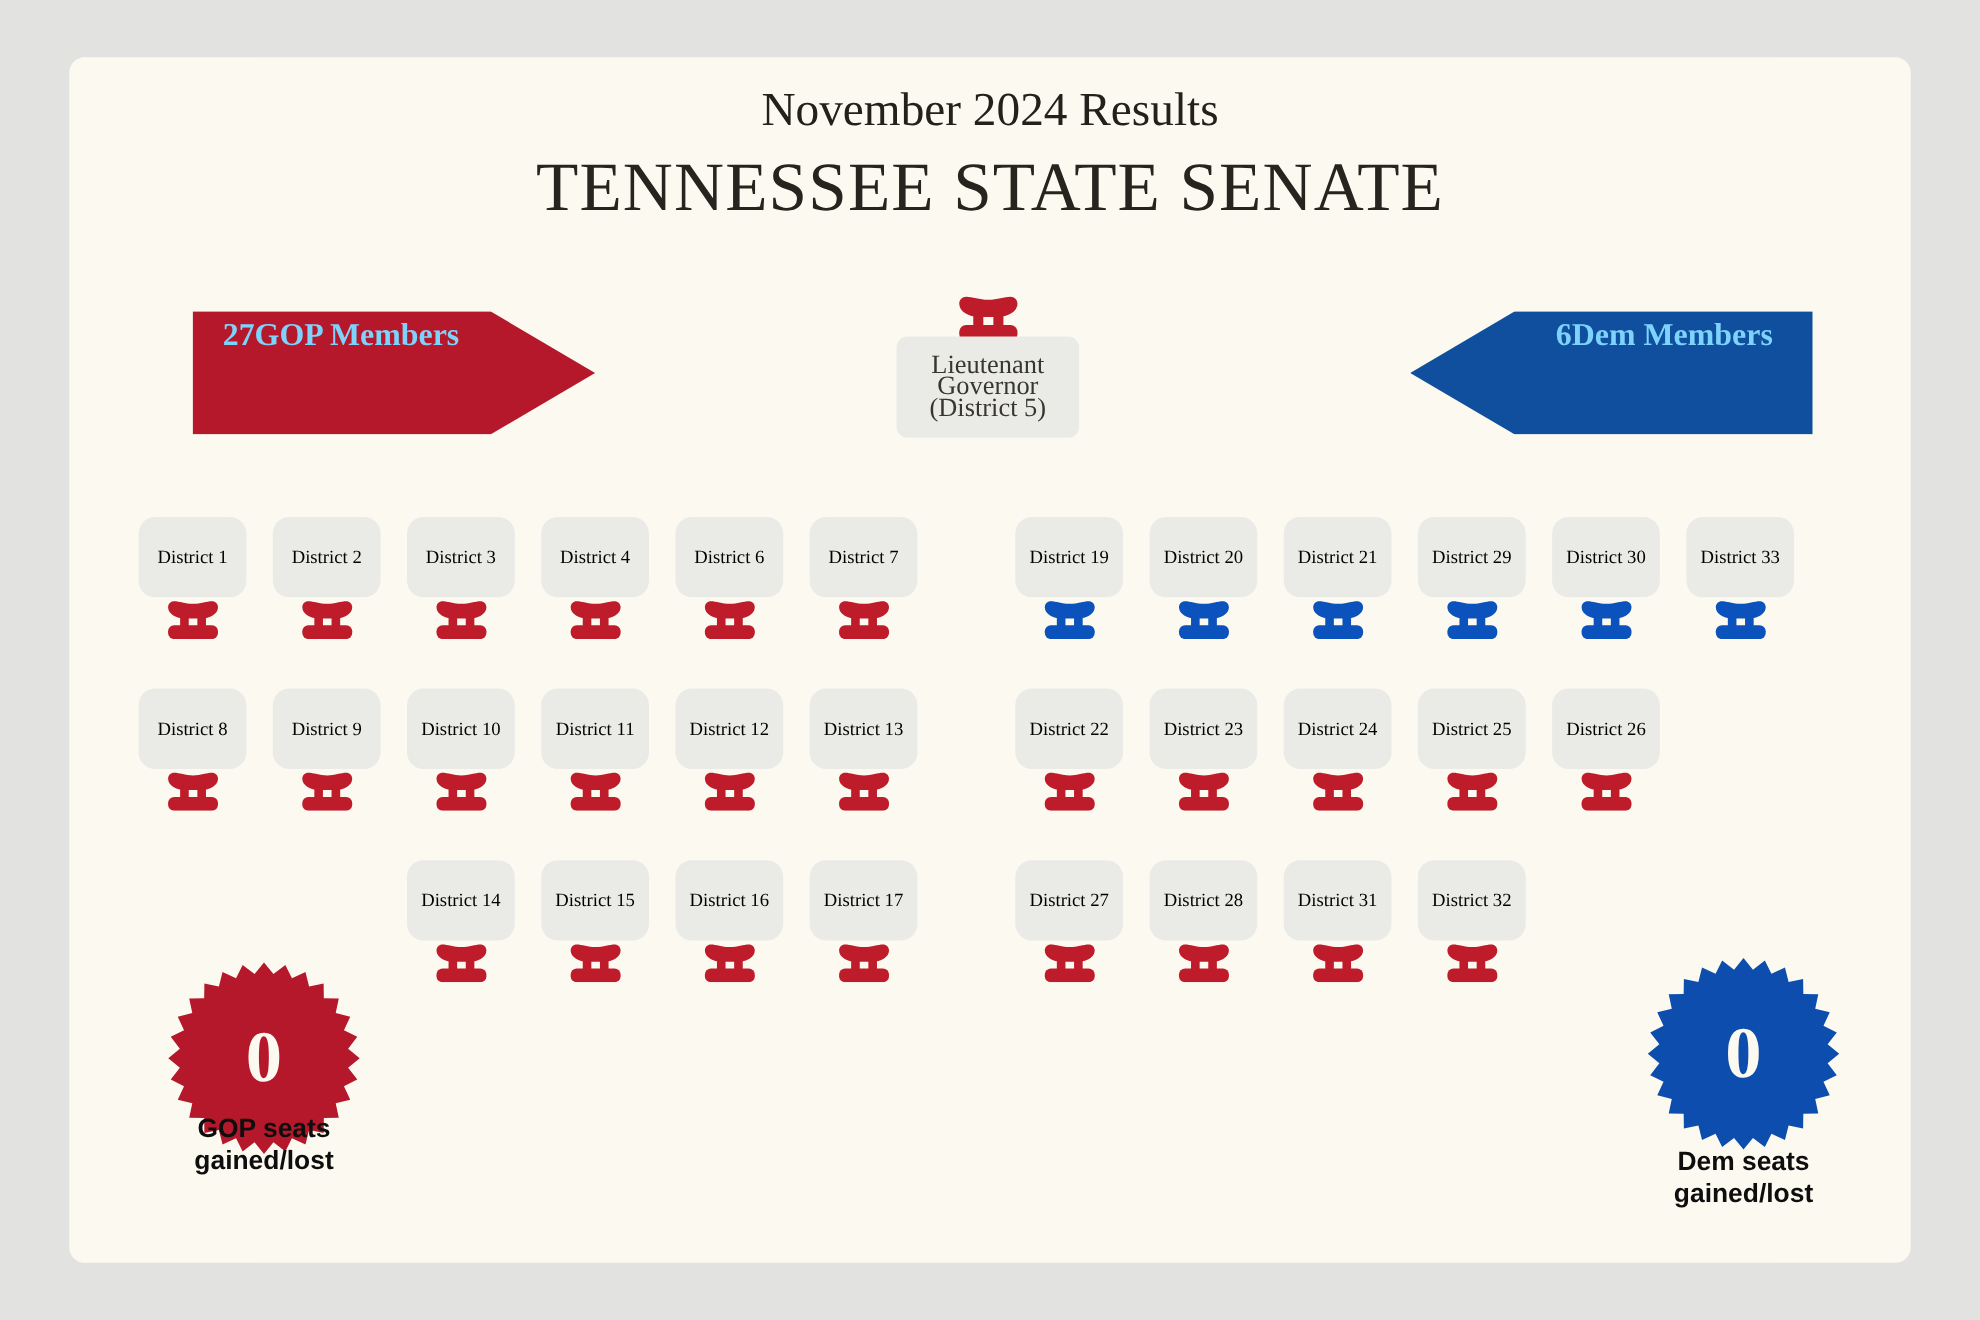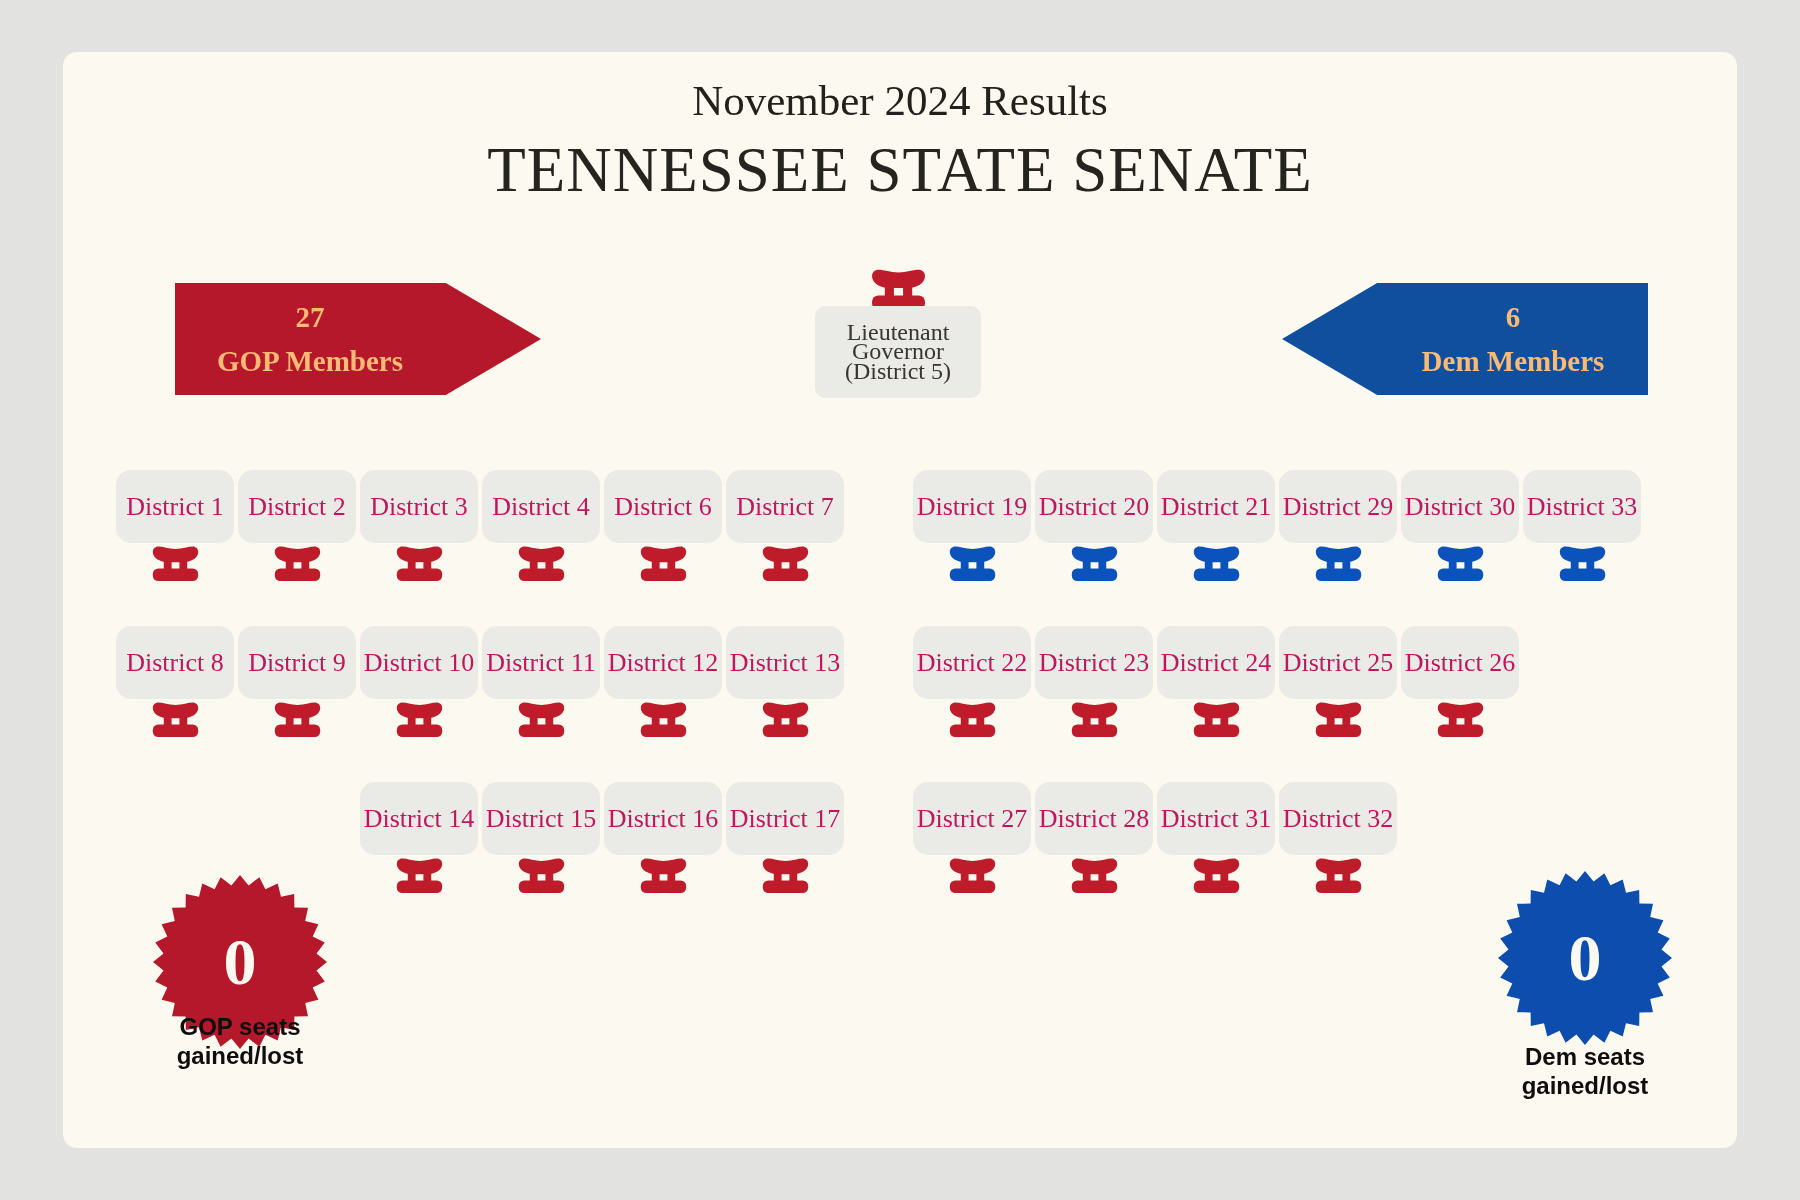--- a/index.html
+++ b/index.html
@@ -13,22 +13,22 @@
   body{background:var(--page-bg);font-family:"Liberation Serif",serif}
 
   .card{position:absolute;left:63px;top:52px;width:1674px;height:1096px;
         background:var(--card-bg);border-radius:14px}
 
   .subtitle{position:absolute;left:0;top:24px;width:100%;text-align:center;
             font-size:43px;color:#22211C}
   .title{position:absolute;left:0;top:82px;width:100%;text-align:center;
          font-size:63px;color:var(--text-dark);letter-spacing:1px}
 
-  .banner{position:absolute;top:231px;width:366px;height:112px;color:#fdba74;
-          display:flex;flex-direction:column;justify-content:center;text-align:center;
+  .banner{position:absolute;top:231px;width:366px;height:112px;color:#7dd3fc;
+          display:flex;flex-direction:row;justify-content:center;text-align:center;
           font-weight:bold}
   .banner .count,.banner .label{font-size:29px;line-height:44px}
   .banner.gop{left:112px;background:var(--gop-banner);padding-right:96px;
               clip-path:polygon(0 0,74% 0,100% 50%,74% 100%,0 100%)}
   .banner.dem{left:1219px;background:var(--dem-banner);padding-left:96px;
               clip-path:polygon(26% 0,100% 0,100% 100%,26% 100%,0 50%)}
 
   .seat-icon{display:block;width:47px;height:36px}
   .seat-icon svg{display:block;width:100%;height:100%}
   .seat-icon.gop{color:var(--gop-seat)}
@@ -39,23 +39,23 @@
   .ltgov-box{position:absolute;left:752px;top:254px;width:166px;height:92px;
              background:var(--tile-bg);border-radius:10px;display:flex;flex-direction:column;
              align-items:center;justify-content:center;font-size:24px;line-height:19.5px;
              color:#38362F;text-align:center}
 
   .grid{position:absolute;top:418px}
   .grid.left{left:53px}
   .grid.right{left:850px}
   .seat-row{display:flex;gap:4px;margin-bottom:45px}
   .seat-cell{width:118px;display:flex;flex-direction:column;align-items:center}
-  .district-box{width:118px;height:73px;background:var(--tile-bg);border-radius:15px;
+  .district-box{width:98px;height:73px;background:var(--tile-bg);border-radius:15px;
                 display:flex;align-items:center;justify-content:center;
-                font-size:26px;color:#be185d;position:relative;z-index:2}
+                font-size:17px;color:#000000;position:relative;z-index:2}
   .seat-cell .seat-icon{margin-top:2px;position:relative;z-index:1}
 
   .seal{position:absolute;width:176px;height:176px}
   .seal.gop{left:89px;top:822px}
   .seal.dem{left:1434px;top:818px}
   .seal svg{position:absolute;inset:0;width:100%;height:100%}
   .seal.gop polygon{fill:var(--gop-badge)}
   .seal.dem polygon{fill:var(--dem-badge)}
   .seal .num{position:absolute;inset:0;display:flex;align-items:center;justify-content:center;
              color:#FCFAF0;font-weight:bold;font-size:66px}

